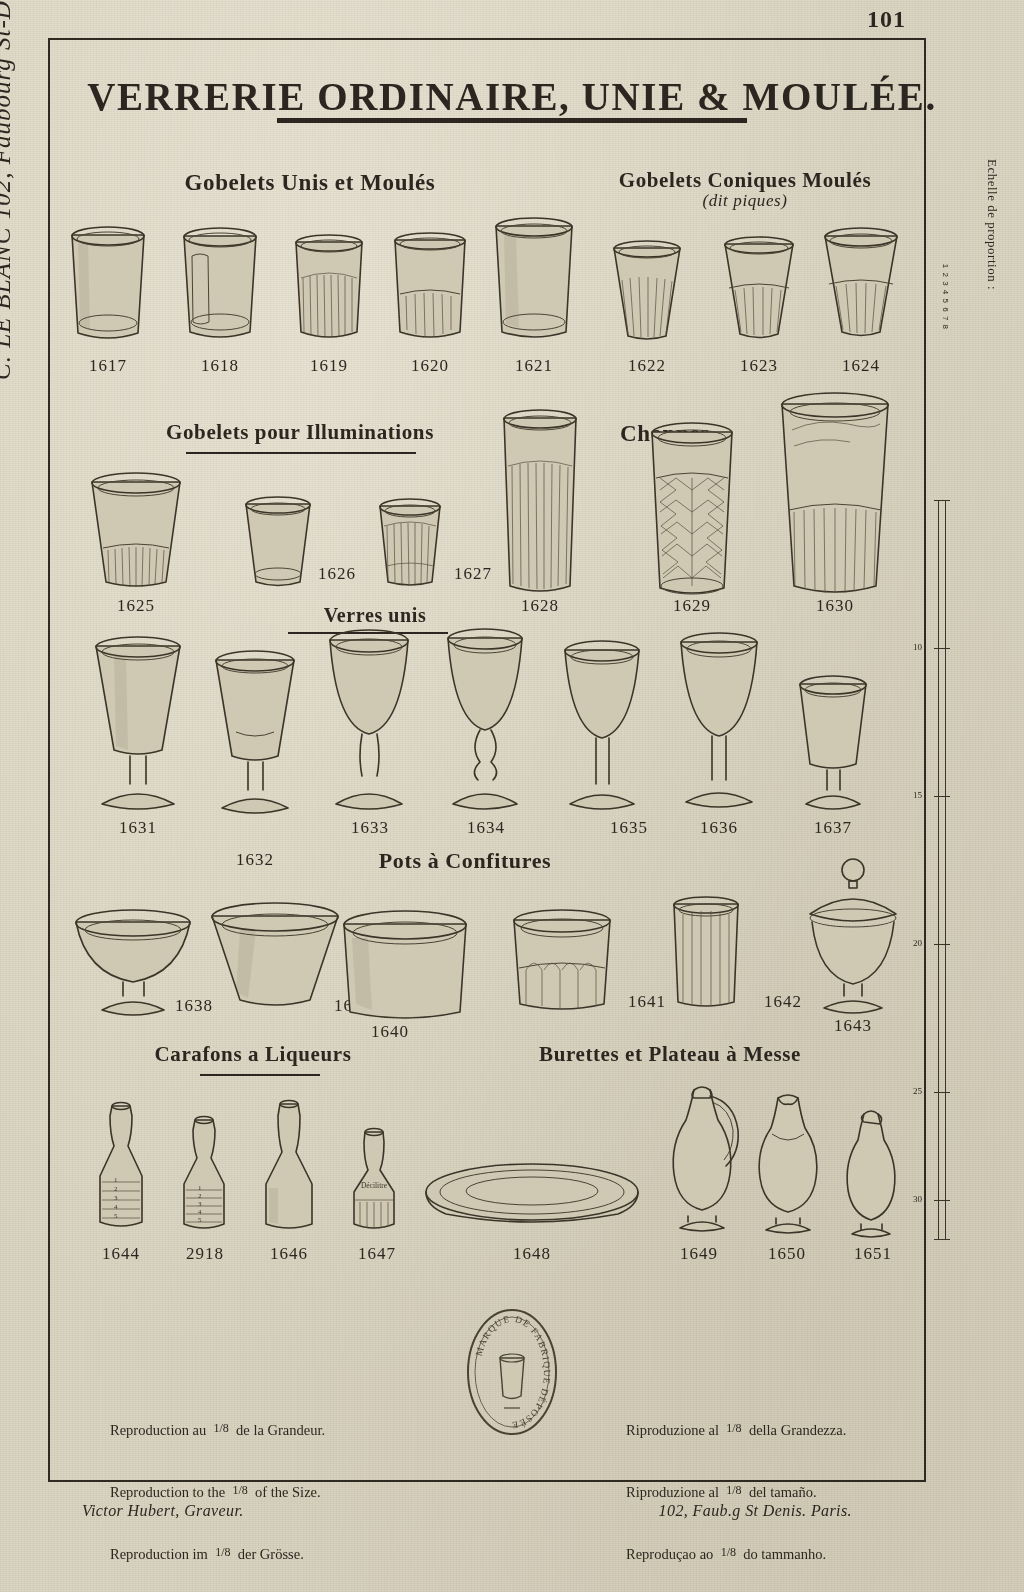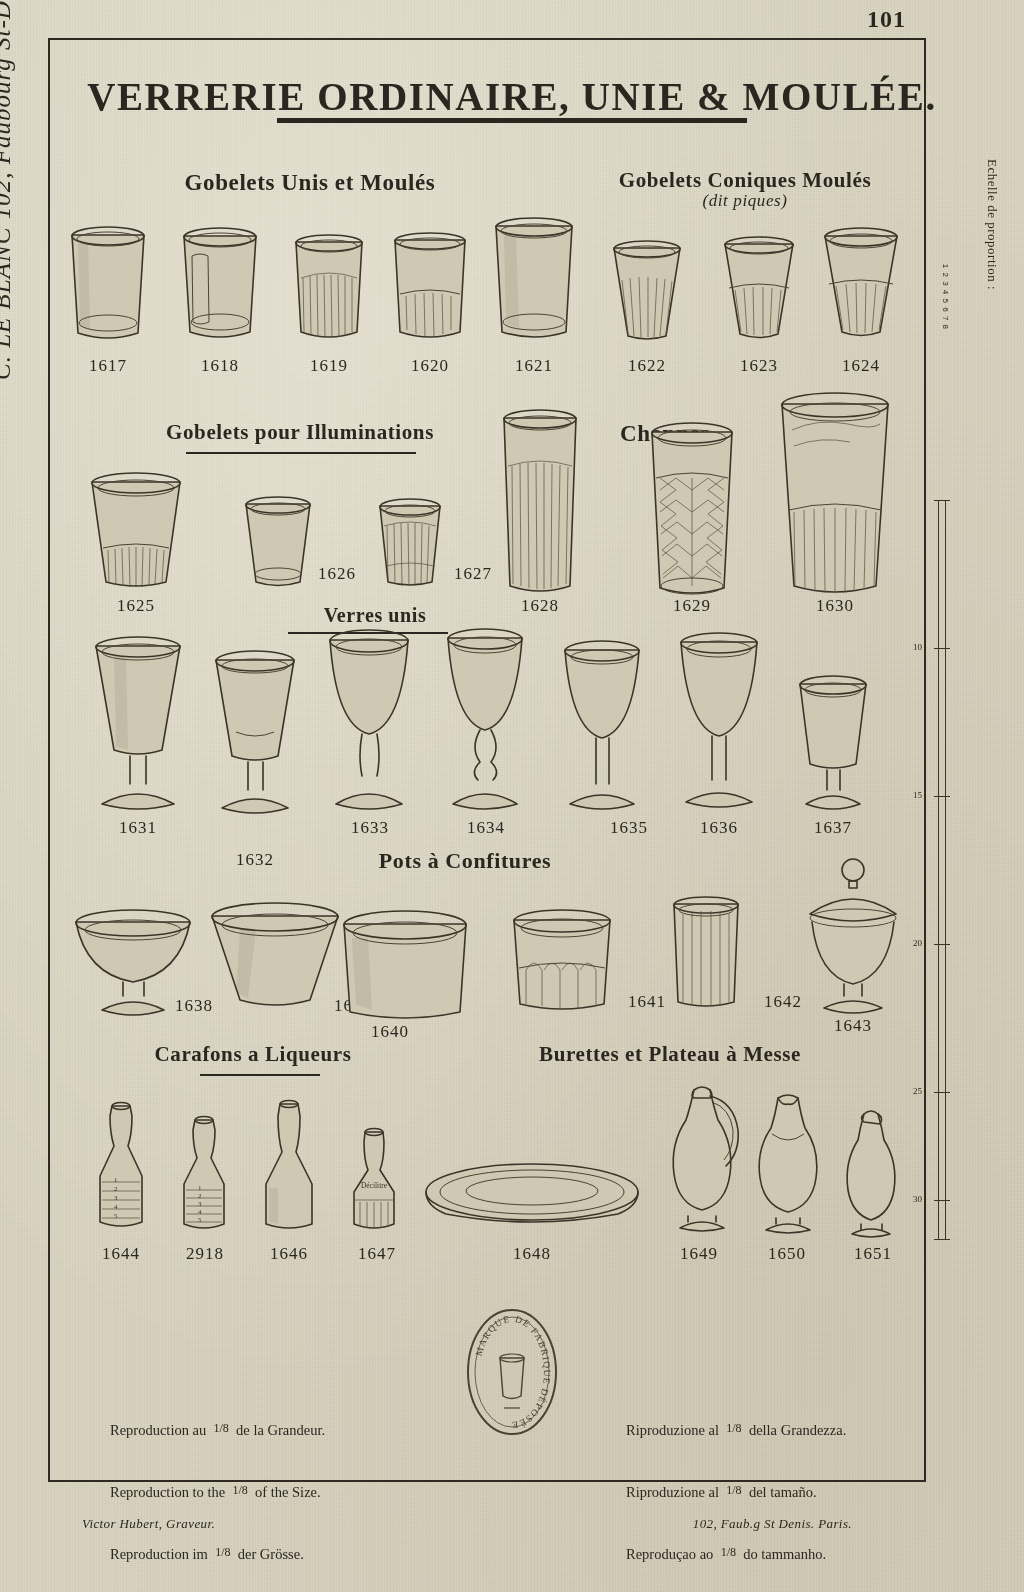--- a/index.html
+++ b/index.html
@@ -109,23 +109,23 @@
     position:absolute;
     font-family:"Liberation Serif", serif;
     font-size:14.5px;line-height:20px;white-space:pre;margin-left:48px;
   }
   .repro .frac{font-size:12px;vertical-align:0.25em;}
   .stamp{
     position:absolute;left:50%;margin-left:-78px;top:1300px;
     width:156px;height:150px;
   }
   .credits{
-    position:absolute;bottom:60px;
-    font-family:"Liberation Serif", serif;
-    font-style:italic;font-size:13px;letter-spacing:0.4px;
+    position:absolute;bottom:72px;
+    font-family:"Liberation Serif", serif;
+    font-style:italic;font-size:16px;letter-spacing:0.4px;
   }
 </style>
 </head>
 <body>
 
 <div class="paper-grain"></div>
 
 <div class="page-number">101</div>
 
 <div class="spine-text">C. LE BLANC 102, Faubourg St-Denis PARIS.</div>

